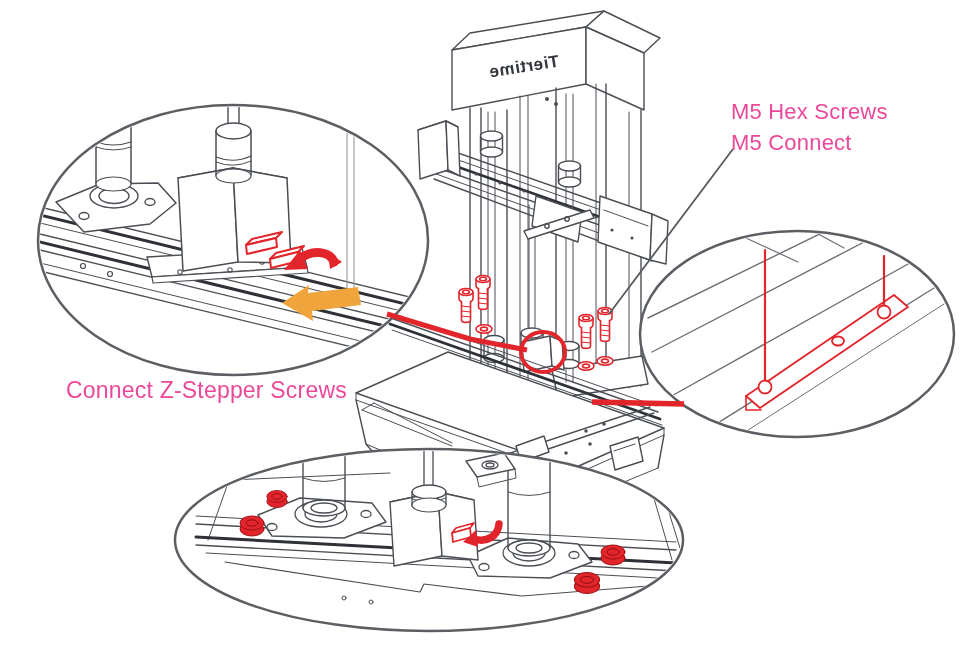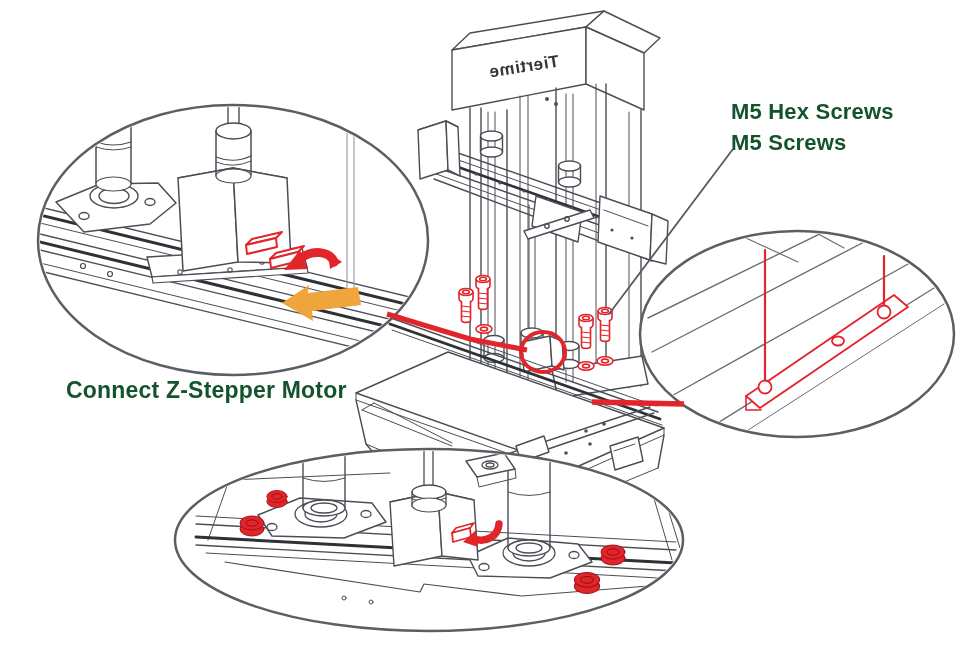--- a/index.html
+++ b/index.html
@@ -2,22 +2,22 @@
 <html><head>
 <meta charset="utf-8">
 <style>
   html,body{margin:0;padding:0;background:#ffffff;}
   .stage{
     position:relative;width:966px;height:646px;background:#ffffff;
     font-family:"Liberation Sans", sans-serif;overflow:hidden;
   }
   .stage svg{position:absolute;left:0;top:0;}
   .label{
-    position:absolute;color:#14532d;letter-spacing:0.2px;
-    font-family:"Liberation Sans", sans-serif;white-space:nowrap;font-weight:bold;
+    position:absolute;color:#ec4899;letter-spacing:0.2px;
+    font-family:"Liberation Sans", sans-serif;white-space:nowrap;
   }
   .label-m5{left:731px;top:96px;font-size:22px;line-height:31px;}
   .label-connect{left:66px;top:377px;font-size:23px;}
   .label-tslot{left:719px;top:446px;font-size:21px;}
   .cap-logo{
     position:absolute;left:461px;top:47px;width:126px;height:40px;
     display:flex;align-items:center;justify-content:center;
     transform:rotate(-9deg) scaleX(-1);
     font-size:17px;font-weight:600;color:#33373c;letter-spacing:0.6px;
   }
@@ -326,17 +326,17 @@
     <path d="M387,314 L470,339 L527,350" stroke="#e2242b" stroke-width="5" fill="none"></path>
     <path d="M592,402 L684,404" stroke="#e2242b" stroke-width="5.5" fill="none"></path>
     <path d="M733,149 L609,314" stroke="#56595d" stroke-width="1.8" fill="none"></path>
   </g>
 </svg>
 
   <div class="cap-logo">Tiertime</div>
 
   <div class="label label-m5">
     <div>M5 Hex Screws</div>
-    <div>M5 Screws</div>
+    <div>M5 Connect</div>
   </div>
-  <div class="label label-connect">Connect Z-Stepper Motor</div>
+  <div class="label label-connect">Connect Z-Stepper Screws</div>
 
 </div>
 
 </body></html>

